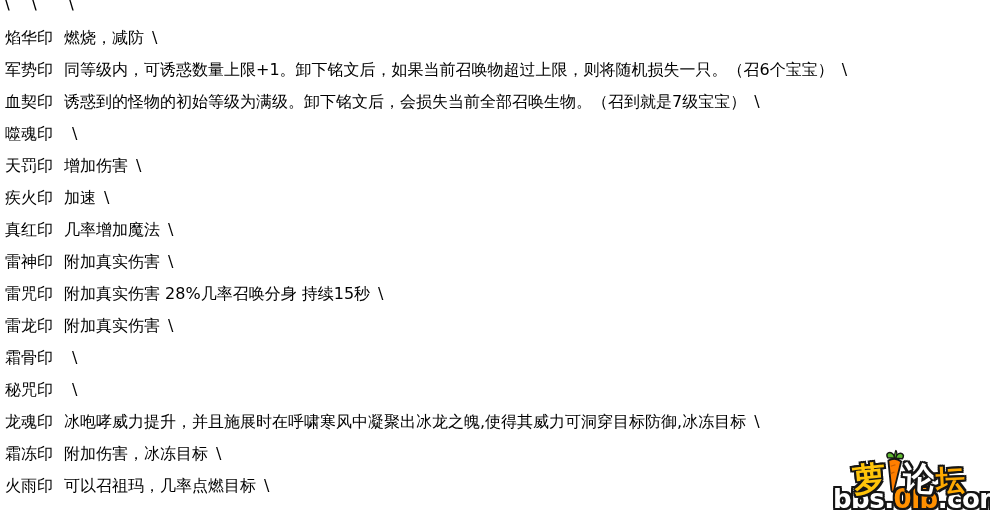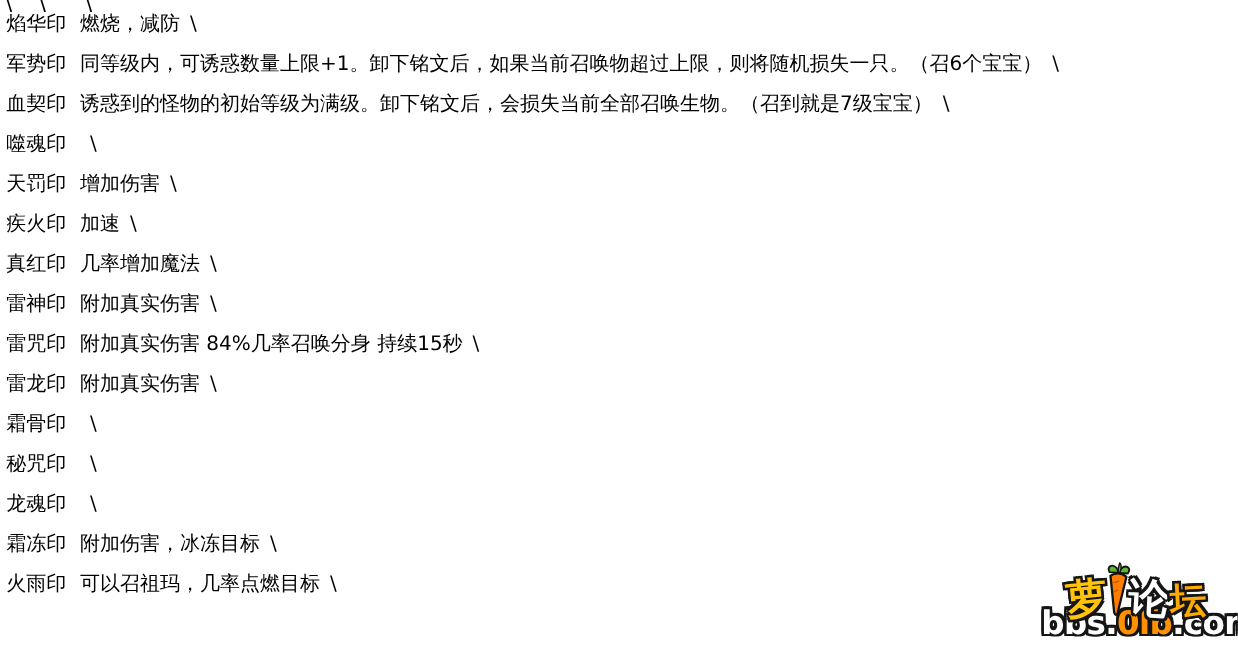--- a/index.html
+++ b/index.html
@@ -12,21 +12,21 @@
     color:#000000;
   }
   
   .clip-marks{position:absolute;top:-7px;left:0;height:20px;width:200px;font-size:17px;color:#000;}
   .clip-marks span{position:absolute;top:0;}
   .clip-marks span:nth-child(1){left:4px;}
   .clip-marks span:nth-child(2){left:31px;}
   .clip-marks span:nth-child(3){left:68px;}
 
   
-  .content{position:absolute;top:3px;left:5px;right:0;}
+  .content{position:absolute;top:22px;left:5px;right:0;}
   .row{
     height:32px;line-height:32px;
     font-size:16px;
     display:flex;align-items:center;
     white-space:pre;
   }
   .seal-name{flex:0 0 auto;margin-right:11px;}
   .seal-desc{flex:0 0 auto;}
   .line-suffix{flex:0 0 auto;margin-left:8px;}
 
@@ -57,25 +57,25 @@
 
 <div class="content">
     <div class="row"><span class="seal-name">焰华印</span><span class="seal-desc">燃烧，减防</span><span class="line-suffix">\</span></div>
     <div class="row"><span class="seal-name">军势印</span><span class="seal-desc">同等级内，可诱惑数量上限+1。卸下铭文后，如果当前召唤物超过上限，则将随机损失一只。（召6个宝宝）</span><span class="line-suffix">\</span></div>
     <div class="row"><span class="seal-name">血契印</span><span class="seal-desc">诱惑到的怪物的初始等级为满级。卸下铭文后，会损失当前全部召唤生物。（召到就是7级宝宝）</span><span class="line-suffix">\</span></div>
     <div class="row"><span class="seal-name">噬魂印</span><span class="line-suffix">\</span></div>
     <div class="row"><span class="seal-name">天罚印</span><span class="seal-desc">增加伤害</span><span class="line-suffix">\</span></div>
     <div class="row"><span class="seal-name">疾火印</span><span class="seal-desc">加速</span><span class="line-suffix">\</span></div>
     <div class="row"><span class="seal-name">真红印</span><span class="seal-desc">几率增加魔法</span><span class="line-suffix">\</span></div>
     <div class="row"><span class="seal-name">雷神印</span><span class="seal-desc">附加真实伤害</span><span class="line-suffix">\</span></div>
-    <div class="row"><span class="seal-name">雷咒印</span><span class="seal-desc">附加真实伤害 84%几率召唤分身 持续15秒</span><span class="line-suffix">\</span></div>
+    <div class="row"><span class="seal-name">雷咒印</span><span class="seal-desc">附加真实伤害 28%几率召唤分身 持续15秒</span><span class="line-suffix">\</span></div>
     <div class="row"><span class="seal-name">雷龙印</span><span class="seal-desc">附加真实伤害</span><span class="line-suffix">\</span></div>
     <div class="row"><span class="seal-name">霜骨印</span><span class="line-suffix">\</span></div>
     <div class="row"><span class="seal-name">秘咒印</span><span class="line-suffix">\</span></div>
-    <div class="row"><span class="seal-name">龙魂印</span><span class="line-suffix">\</span></div>
+    <div class="row"><span class="seal-name">龙魂印</span><span class="seal-desc">冰咆哮威力提升，并且施展时在呼啸寒风中凝聚出冰龙之魄,使得其威力可洞穿目标防御,冰冻目标</span><span class="line-suffix">\</span></div>
     <div class="row"><span class="seal-name">霜冻印</span><span class="seal-desc">附加伤害，冰冻目标</span><span class="line-suffix">\</span></div>
     <div class="row"><span class="seal-name">火雨印</span><span class="seal-desc">可以召祖玛，几率点燃目标</span><span class="line-suffix">\</span></div>
   </div>
 
 <div class="watermark">
   <div class="wm-top">
     <span class="wm-char c0 ol">萝</span>
     <svg class="wm-carrot" viewBox="0 0 24 48" xmlns="http://www.w3.org/2000/svg">
       <path d="M4 9 C1 4 6 1 10 5 L12 9 Z" fill="#5cb82e" stroke="#151515" stroke-width="1.6"></path>
       <path d="M20 9 C23 4 18 1 14 5 L12 9 Z" fill="#5cb82e" stroke="#151515" stroke-width="1.6"></path>

